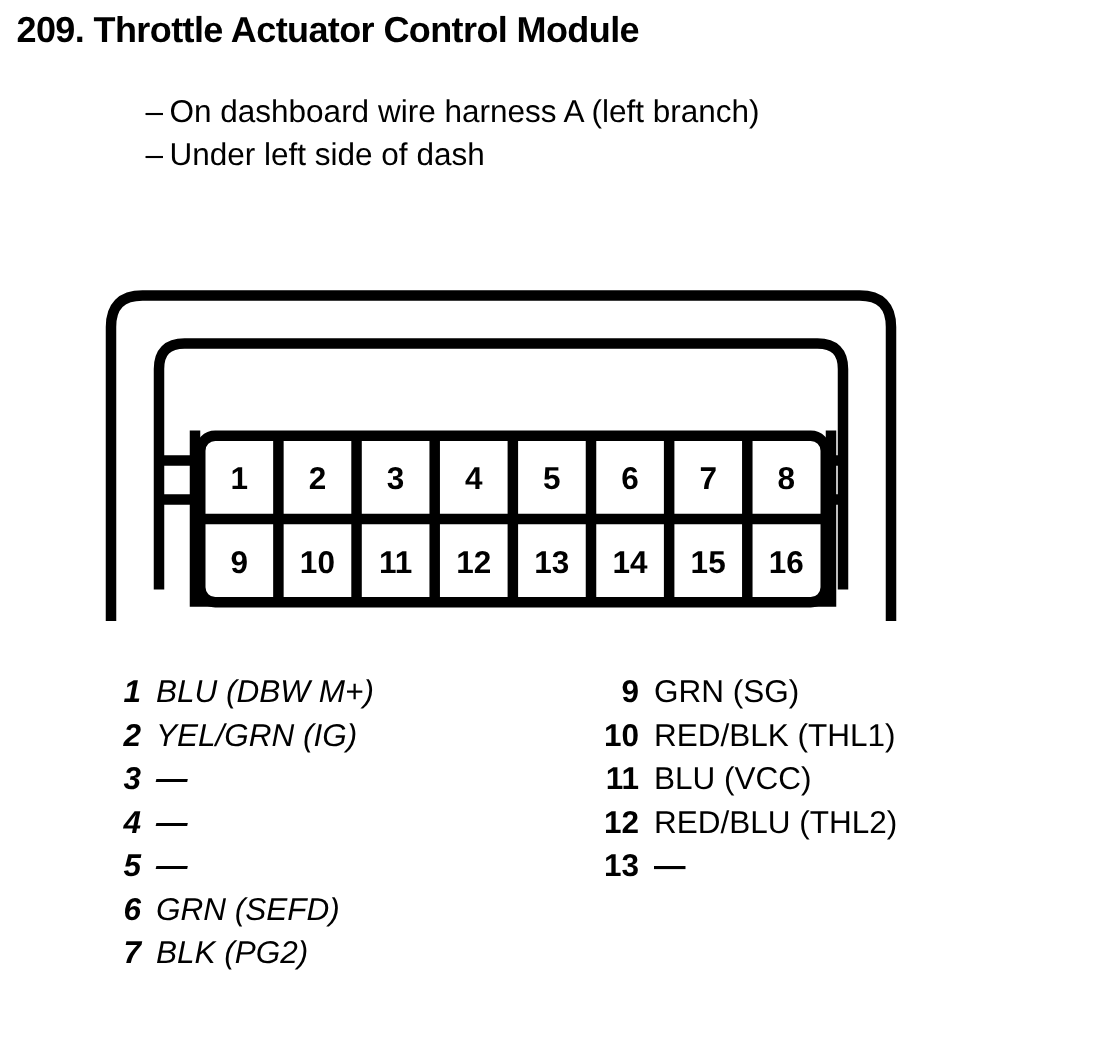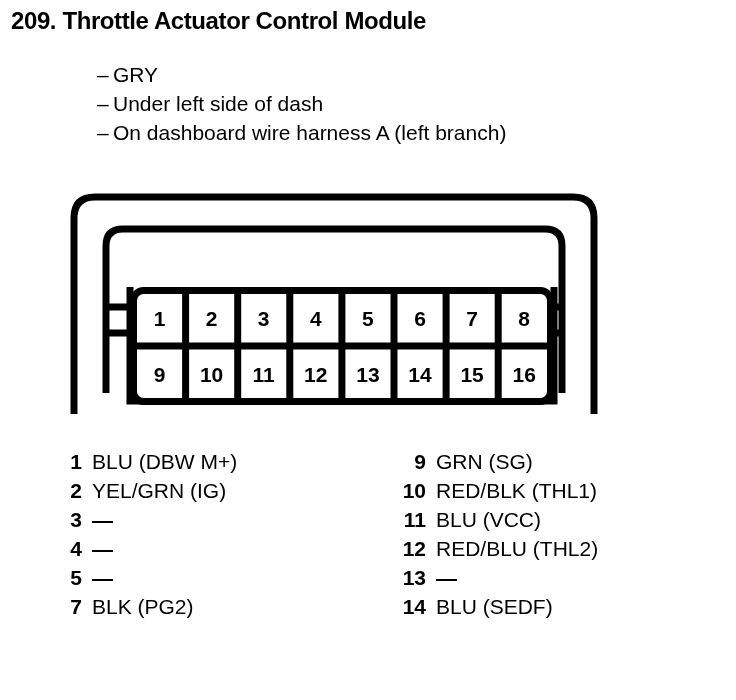--- a/index.html
+++ b/index.html
@@ -70,21 +70,21 @@
     position: absolute;
     left: 0;
     top: 447px;
     width: 736px;
     height: 250px;
   }
   .legend-column {
     position: absolute;
     top: 0;
   }
-  #legend-column-left  { left: 12px; }
+  #legend-column-left  { left: 24px; font-style: italic; }
   #legend-column-right { left: 356px; }
 
   .legend-row {
     height: 29px;
     line-height: 29px;
     white-space: nowrap;
     font-size: 21px;
   }
   .legend-row .pin-no {
     display: inline-block;
@@ -100,27 +100,24 @@
     font-weight: bold;
   }
 </style>
 </head>
 <body>
 
 <div id="page-title">209. Throttle Actuator Control Module</div>
 
 <ul id="spec-list">
   <li>
-    <span class="dash">–</span><span>GRY</span>
+    <span class="dash">–</span><span>On dashboard wire harness A (left branch)</span>
   </li>
   <li>
     <span class="dash">–</span><span>Under left side of dash</span>
-  </li>
-  <li>
-    <span class="dash">–</span><span>On dashboard wire harness A (left branch)</span>
   </li>
 </ul>
 
 <div id="connector-diagram">
   <svg width="560" height="235" viewBox="0 0 560 235" xmlns="http://www.w3.org/2000/svg">
 
     <path d="M 12,229 L 12,33 Q 12,12 33,12 L 511,12 Q 532,12 532,33 L 532,229" fill="none" stroke="#000" stroke-width="7" stroke-linecap="butt" stroke-linejoin="miter"></path>
 
     <path d="M 44,208 L 44,61 Q 44,44 61,44 L 483,44 Q 500,44 500,61 L 500,208" fill="none" stroke="#000" stroke-width="7" stroke-linecap="butt" stroke-linejoin="miter"></path>
 
@@ -177,38 +174,38 @@
     <div class="legend-row">
       <span class="pin-no">3</span><span class="pin-label empty">—</span>
     </div>
     <div class="legend-row">
       <span class="pin-no">4</span><span class="pin-label empty">—</span>
     </div>
     <div class="legend-row">
       <span class="pin-no">5</span><span class="pin-label empty">—</span>
     </div>
     <div class="legend-row">
+      <span class="pin-no">6</span><span class="pin-label">GRN (SEFD)</span>
+    </div>
+    <div class="legend-row">
       <span class="pin-no">7</span><span class="pin-label">BLK (PG2)</span>
     </div>
   </div>
 
   <div class="legend-column" id="legend-column-right">
     <div class="legend-row">
       <span class="pin-no">9</span><span class="pin-label">GRN (SG)</span>
     </div>
     <div class="legend-row">
       <span class="pin-no">10</span><span class="pin-label">RED/BLK (THL1)</span>
     </div>
     <div class="legend-row">
       <span class="pin-no">11</span><span class="pin-label">BLU (VCC)</span>
     </div>
     <div class="legend-row">
       <span class="pin-no">12</span><span class="pin-label">RED/BLU (THL2)</span>
     </div>
     <div class="legend-row">
       <span class="pin-no">13</span><span class="pin-label empty">—</span>
     </div>
-    <div class="legend-row">
-      <span class="pin-no">14</span><span class="pin-label">BLU (SEDF)</span>
-    </div>
   </div>
 
 </div>
 
 </body></html>

